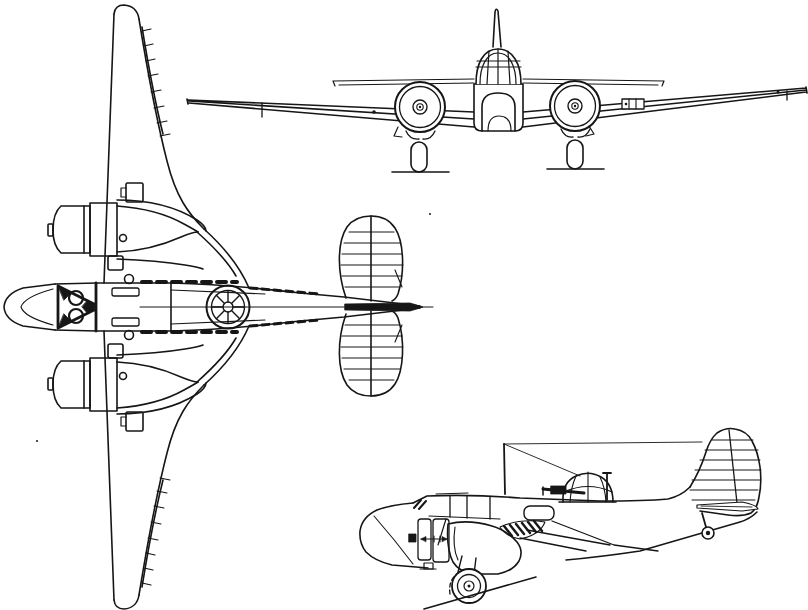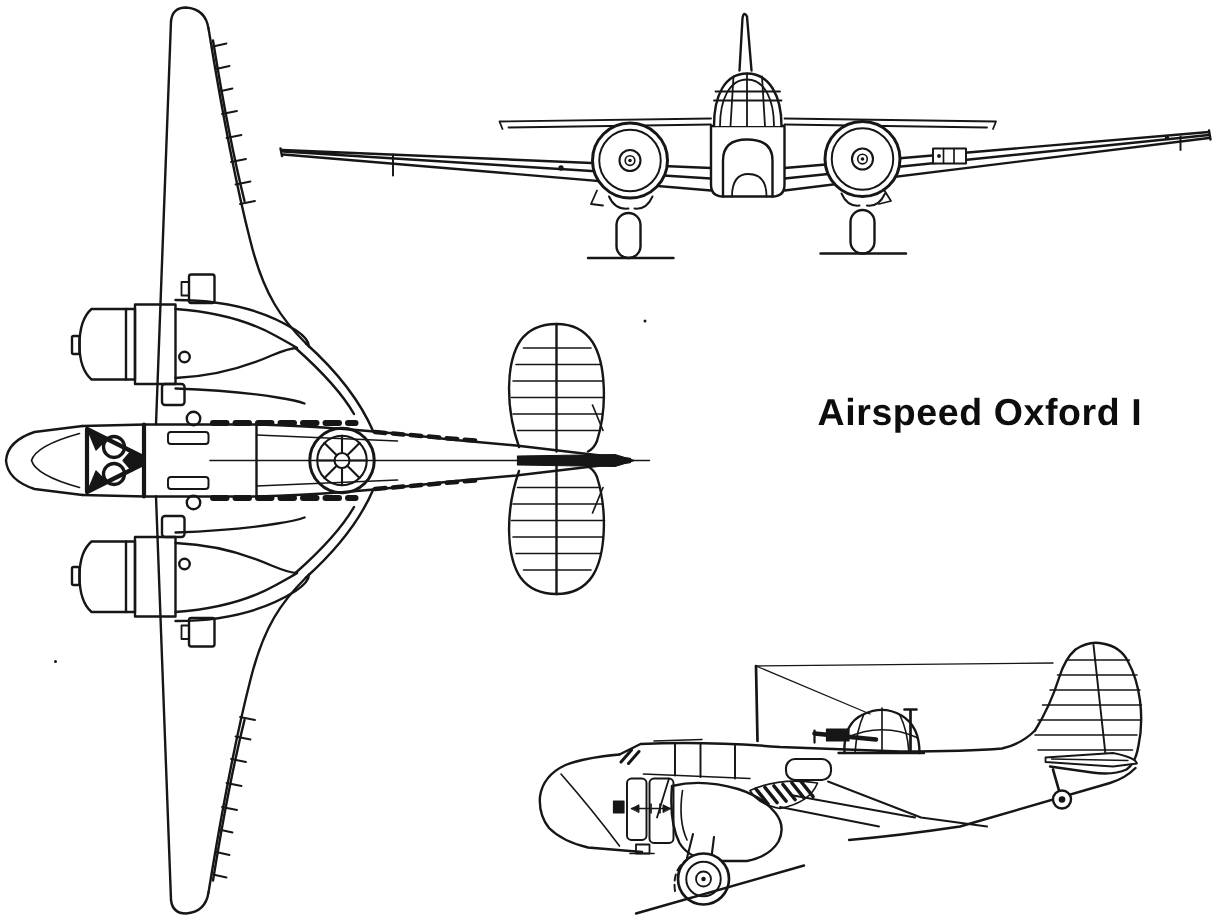--- a/index.html
+++ b/index.html
@@ -216,14 +216,13 @@
           <circle cx="469" cy="586" r="5" stroke-width="1.2"></circle>
           <circle cx="469" cy="586" r="1.5" fill="#161616" stroke="none"></circle>
           <path d="M450,594 Q448,580 458,573" stroke-width="1.3" stroke-dasharray="4,3"></path>
         </g>
 
         <path d="M424,609 L536,577"></path>
       </g>
     </g>
   </svg>
 
-  <div class="title">Airspeed Oxford I</div>
 </div>
 
 </body></html>

